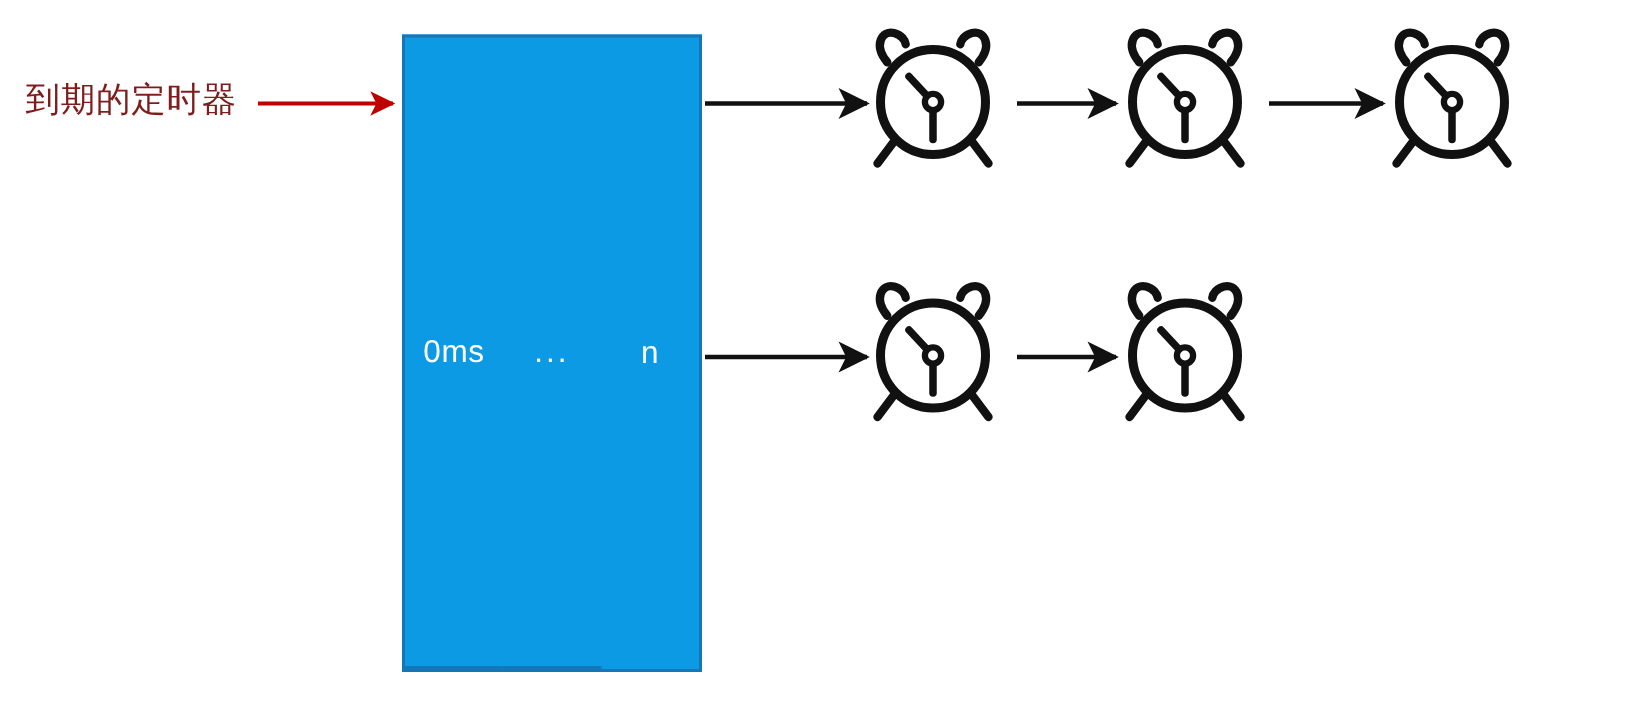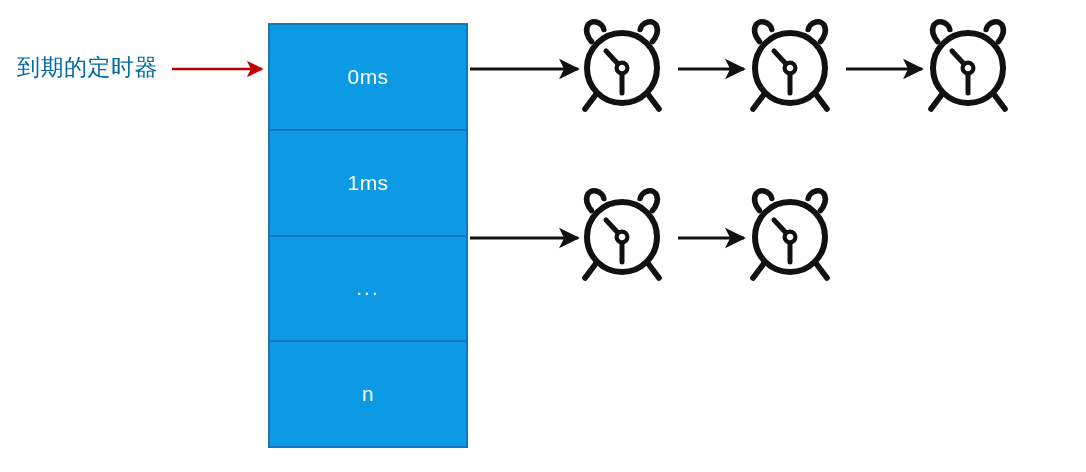--- a/index.html
+++ b/index.html
@@ -24,37 +24,37 @@
   }
 
   
   .source-label {
     position: absolute;
     left: 17px;
     top: 52px;
     font-size: 23px;
     line-height: 30px;
     letter-spacing: 0.5px;
-    color: #0369a1;
+    color: #7f1d1d;
     white-space: nowrap;
     font-family: "DejaVu Sans", "Liberation Sans", sans-serif;
   }
 
   
   .bucket-column {
     position: absolute;
     left: 268px;
     top: 23px;
     width: 200px;
     height: 425px;
     background: #0d9ae5;
     border: 2px solid #1377b8;
     box-sizing: border-box;
     display: flex;
-    flex-direction: column;
+    flex-direction: row;
   }
   .bucket-cell {
     flex: 1 1 0;
     display: flex;
     align-items: center;
     justify-content: center;
     color: #ffffff;
     font-size: 21px;
     letter-spacing: 0.4px;
     border-bottom: 2px solid #1377b8;
@@ -80,21 +80,20 @@
 </style>
 </head>
 <body>
 
 <div id="canvas">
 
   <div class="source-label">到期的定时器</div>
 
   <div class="bucket-column">
     <div class="bucket-cell">0ms</div>
-    <div class="bucket-cell">1ms</div>
     <div class="bucket-cell ellipsis">...</div>
     <div class="bucket-cell">n</div>
   </div>
 
   <svg class="overlay" viewBox="0 0 1086 472">
     <defs>
       <marker id="arrowRed" viewBox="0 0 12 12" refX="10.5" refY="6" markerWidth="7" markerHeight="7" orient="auto-start-reverse">
         <path d="M0.5 0.6 L11.5 6 L0.5 11.4 L3.2 6 Z" fill="#c00000"></path>
       </marker>
       <marker id="arrowBlack" viewBox="0 0 12 12" refX="10.5" refY="6" markerWidth="7.6" markerHeight="7.6" orient="auto-start-reverse">

